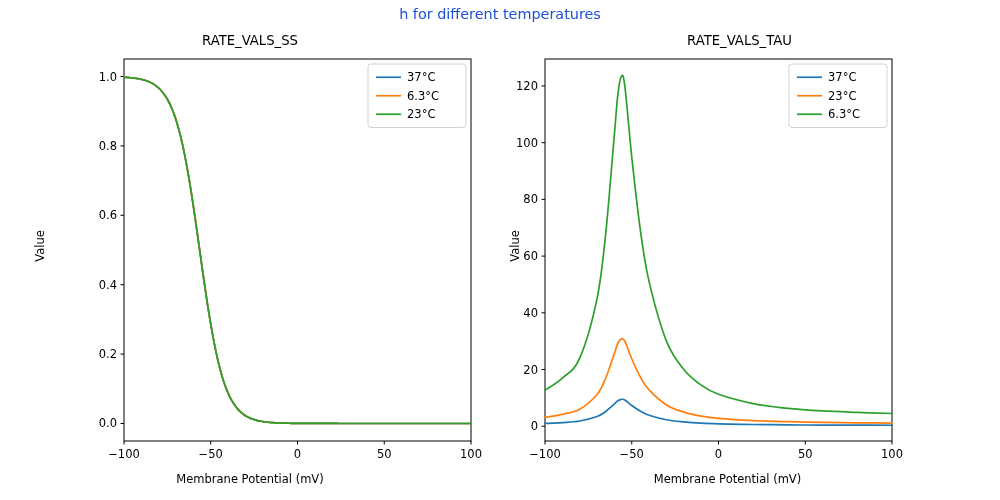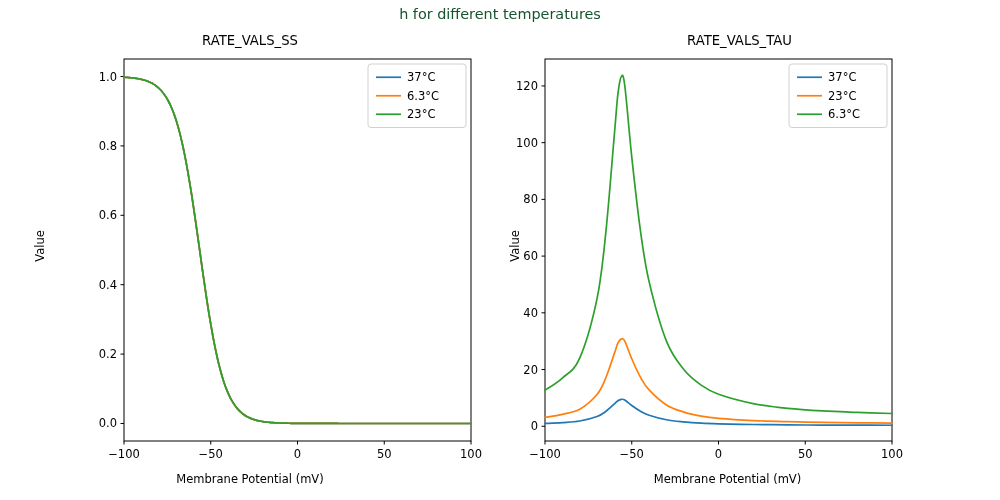--- a/index.html
+++ b/index.html
@@ -15,21 +15,21 @@
     font-family: "DejaVu Sans", sans-serif;
     overflow: hidden;
   }
   .suptitle {
     position: absolute;
     top: 6px;
     left: 0;
     width: 1000px;
     text-align: center;
     font-size: 14.4px;
-    color: #14532d;
+    color: #1d4ed8;
   }
   .panel {
     position: absolute;
     top: 0;
     height: 500px;
   }
   #panel-left  { left: 0px;   width: 500px; }
   #panel-right { left: 500px; width: 500px; }
   .axtitle {
     position: absolute;

